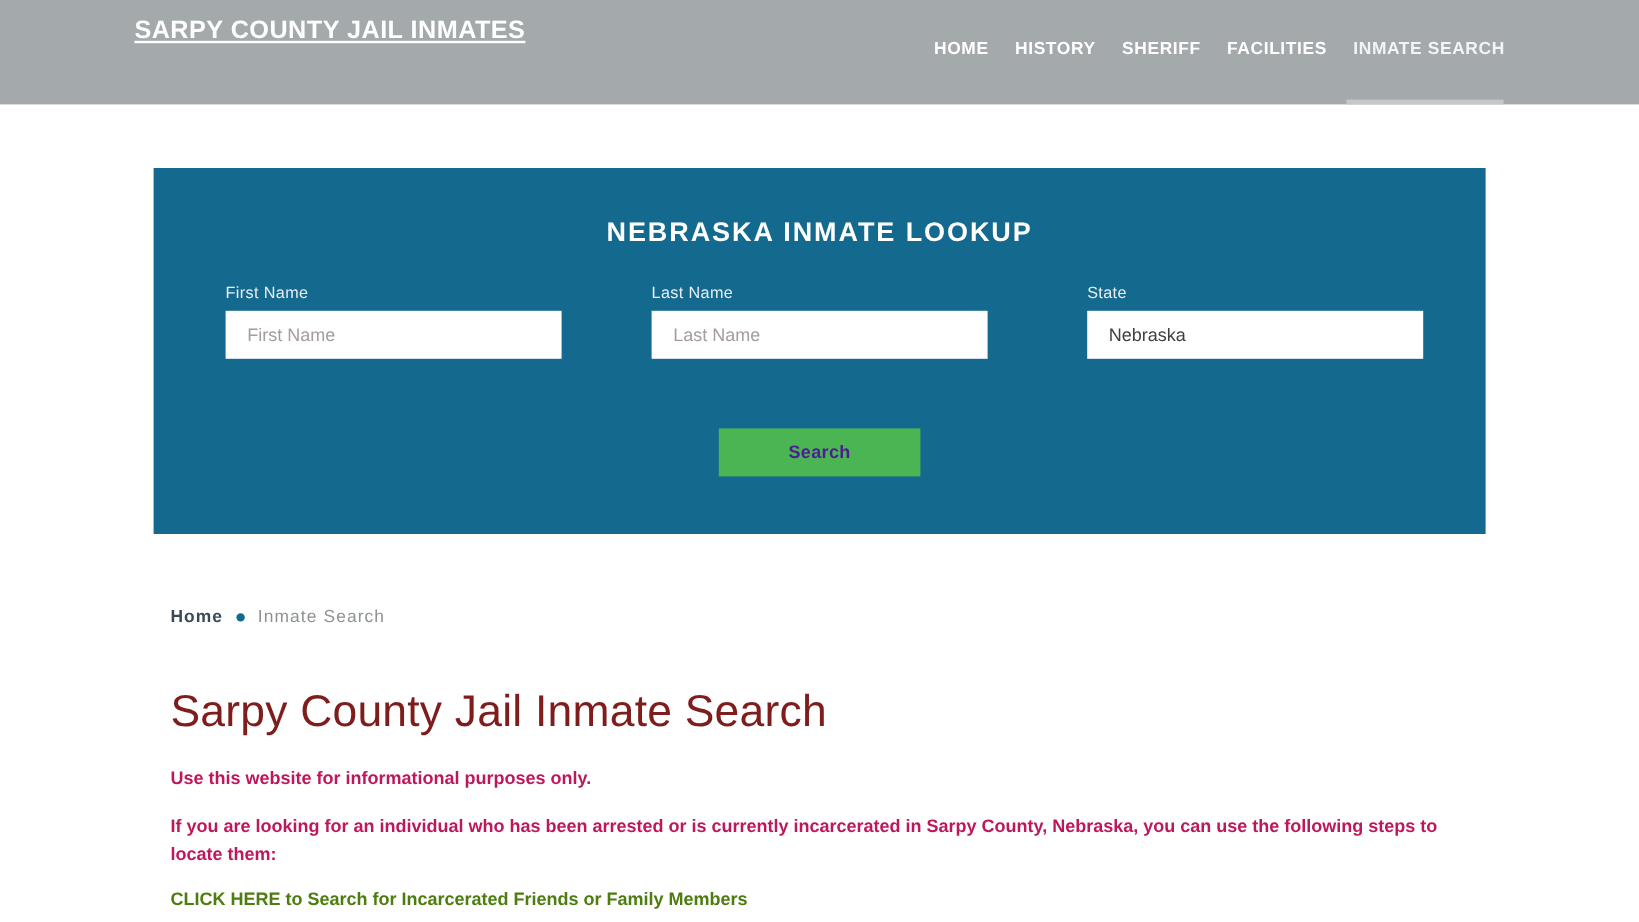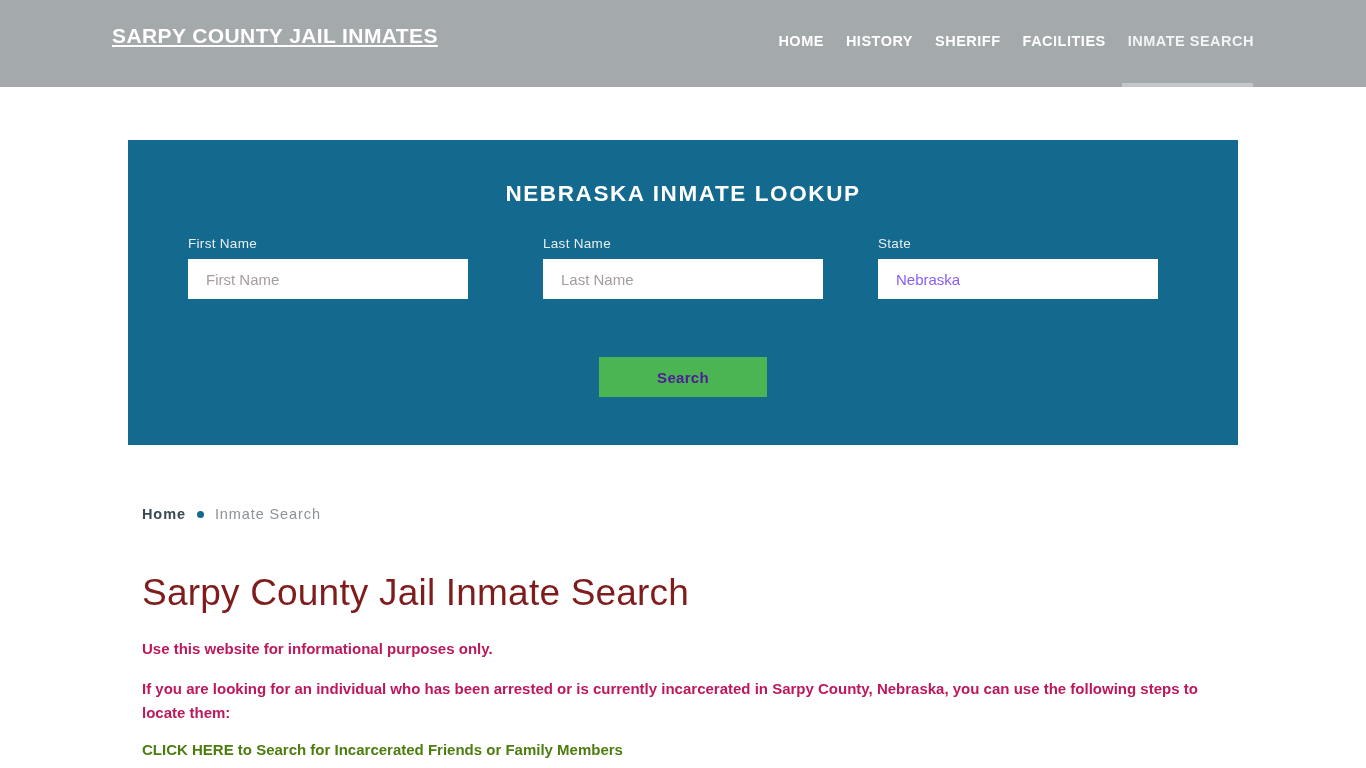--- a/index.html
+++ b/index.html
@@ -16,21 +16,21 @@
     position: relative;
     width: 1366px;
     height: 87px;
     background: #a4a9ac;
     display: flex;
     align-items: flex-start;
   }
   .brand {
     position: absolute;
     left: 112px;
-    top: 24px;
+    top: 14px;
     color: #ffffff;
     font-size: 21px;
     font-weight: bold;
     letter-spacing: 0.4px;
     white-space: nowrap;
     font-family: "Liberation Sans", sans-serif;
   }
   .main-nav {
     position: absolute;
     right: 112px;
@@ -88,21 +88,21 @@
     left: 0;
     width: 100%;
     height: 76px;
   }
   .field {
     position: absolute;
     top: 0;
   }
   .field-first  { left: 60px;  width: 280px; }
   .field-last   { left: 415px; width: 280px; }
-  .field-state  { left: 750px; width: 280px; }
+  .field-state  { left: 778px; width: 280px; }
   .field-label {
     display: block;
     color: #e8eef2;
     font-size: 13.5px;
     letter-spacing: 0.3px;
     margin-bottom: 8px;
     font-family: "Liberation Sans", sans-serif;
   }
   .field-input {
     display: block;
@@ -113,21 +113,21 @@
     outline: none;
     padding: 0 18px;
     font-size: 15px;
     color: #3f5561;
     font-family: "Liberation Sans", sans-serif;
   }
   .field-input::placeholder { color: #a59c9c; }
   select.field-input {
     -webkit-appearance: none;
     appearance: none;
-    color: #8b5cf6;
+    color: #404040;
     border-radius: 0;
   }
   .search-button {
     position: absolute;
     left: 471px;
     top: 217px;
     width: 168px;
     height: 40px;
     background: #4cb553;
     border: none;

